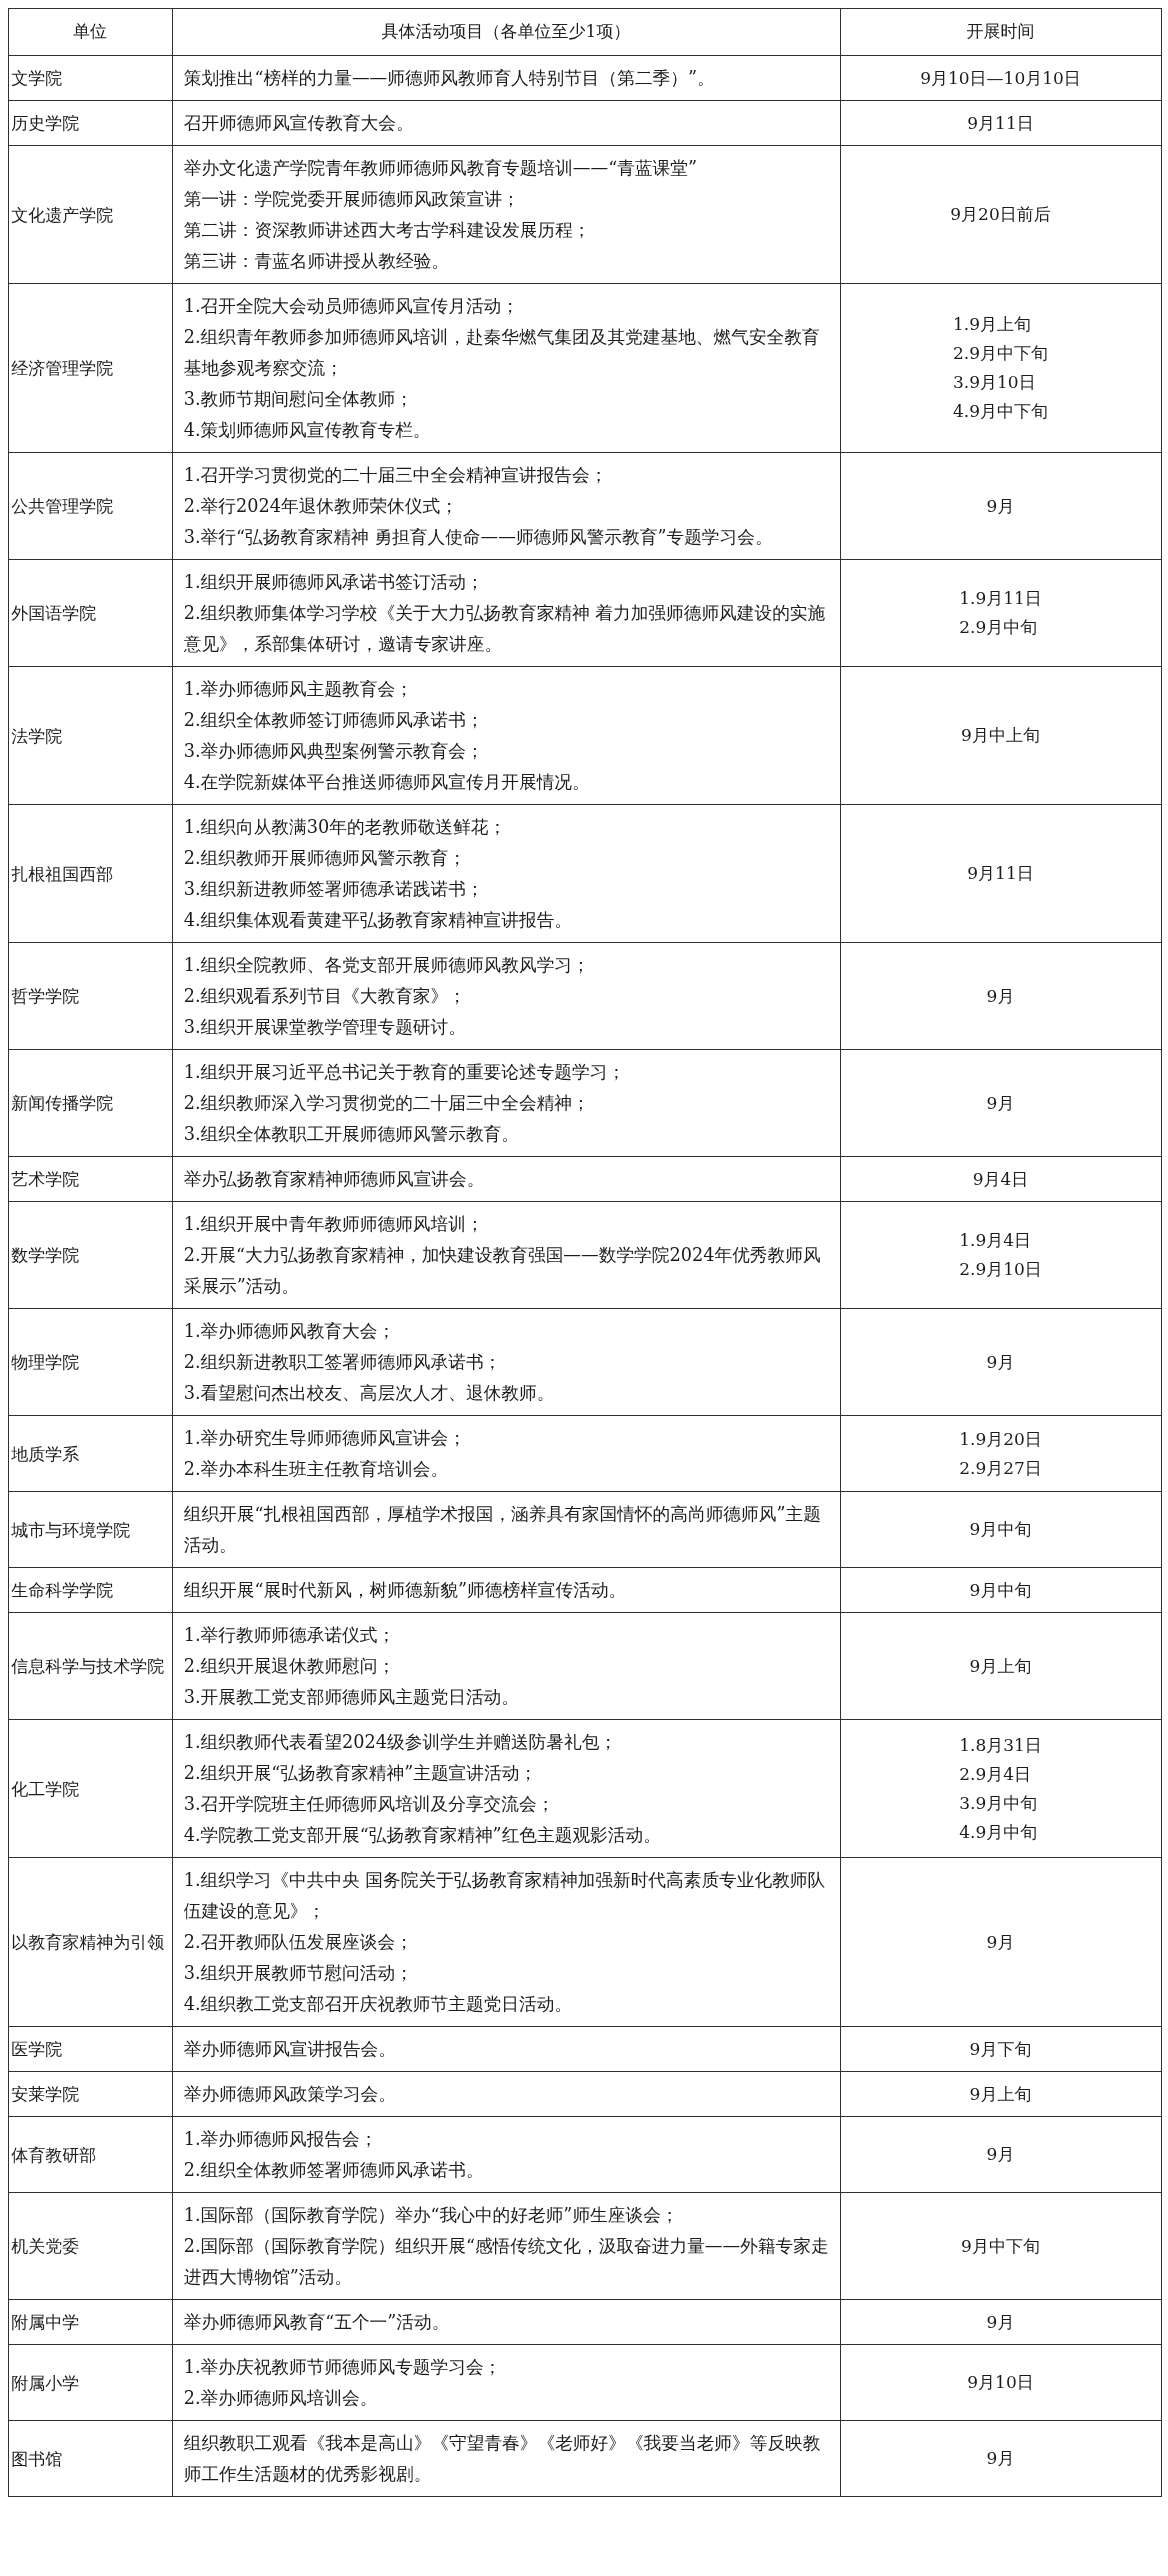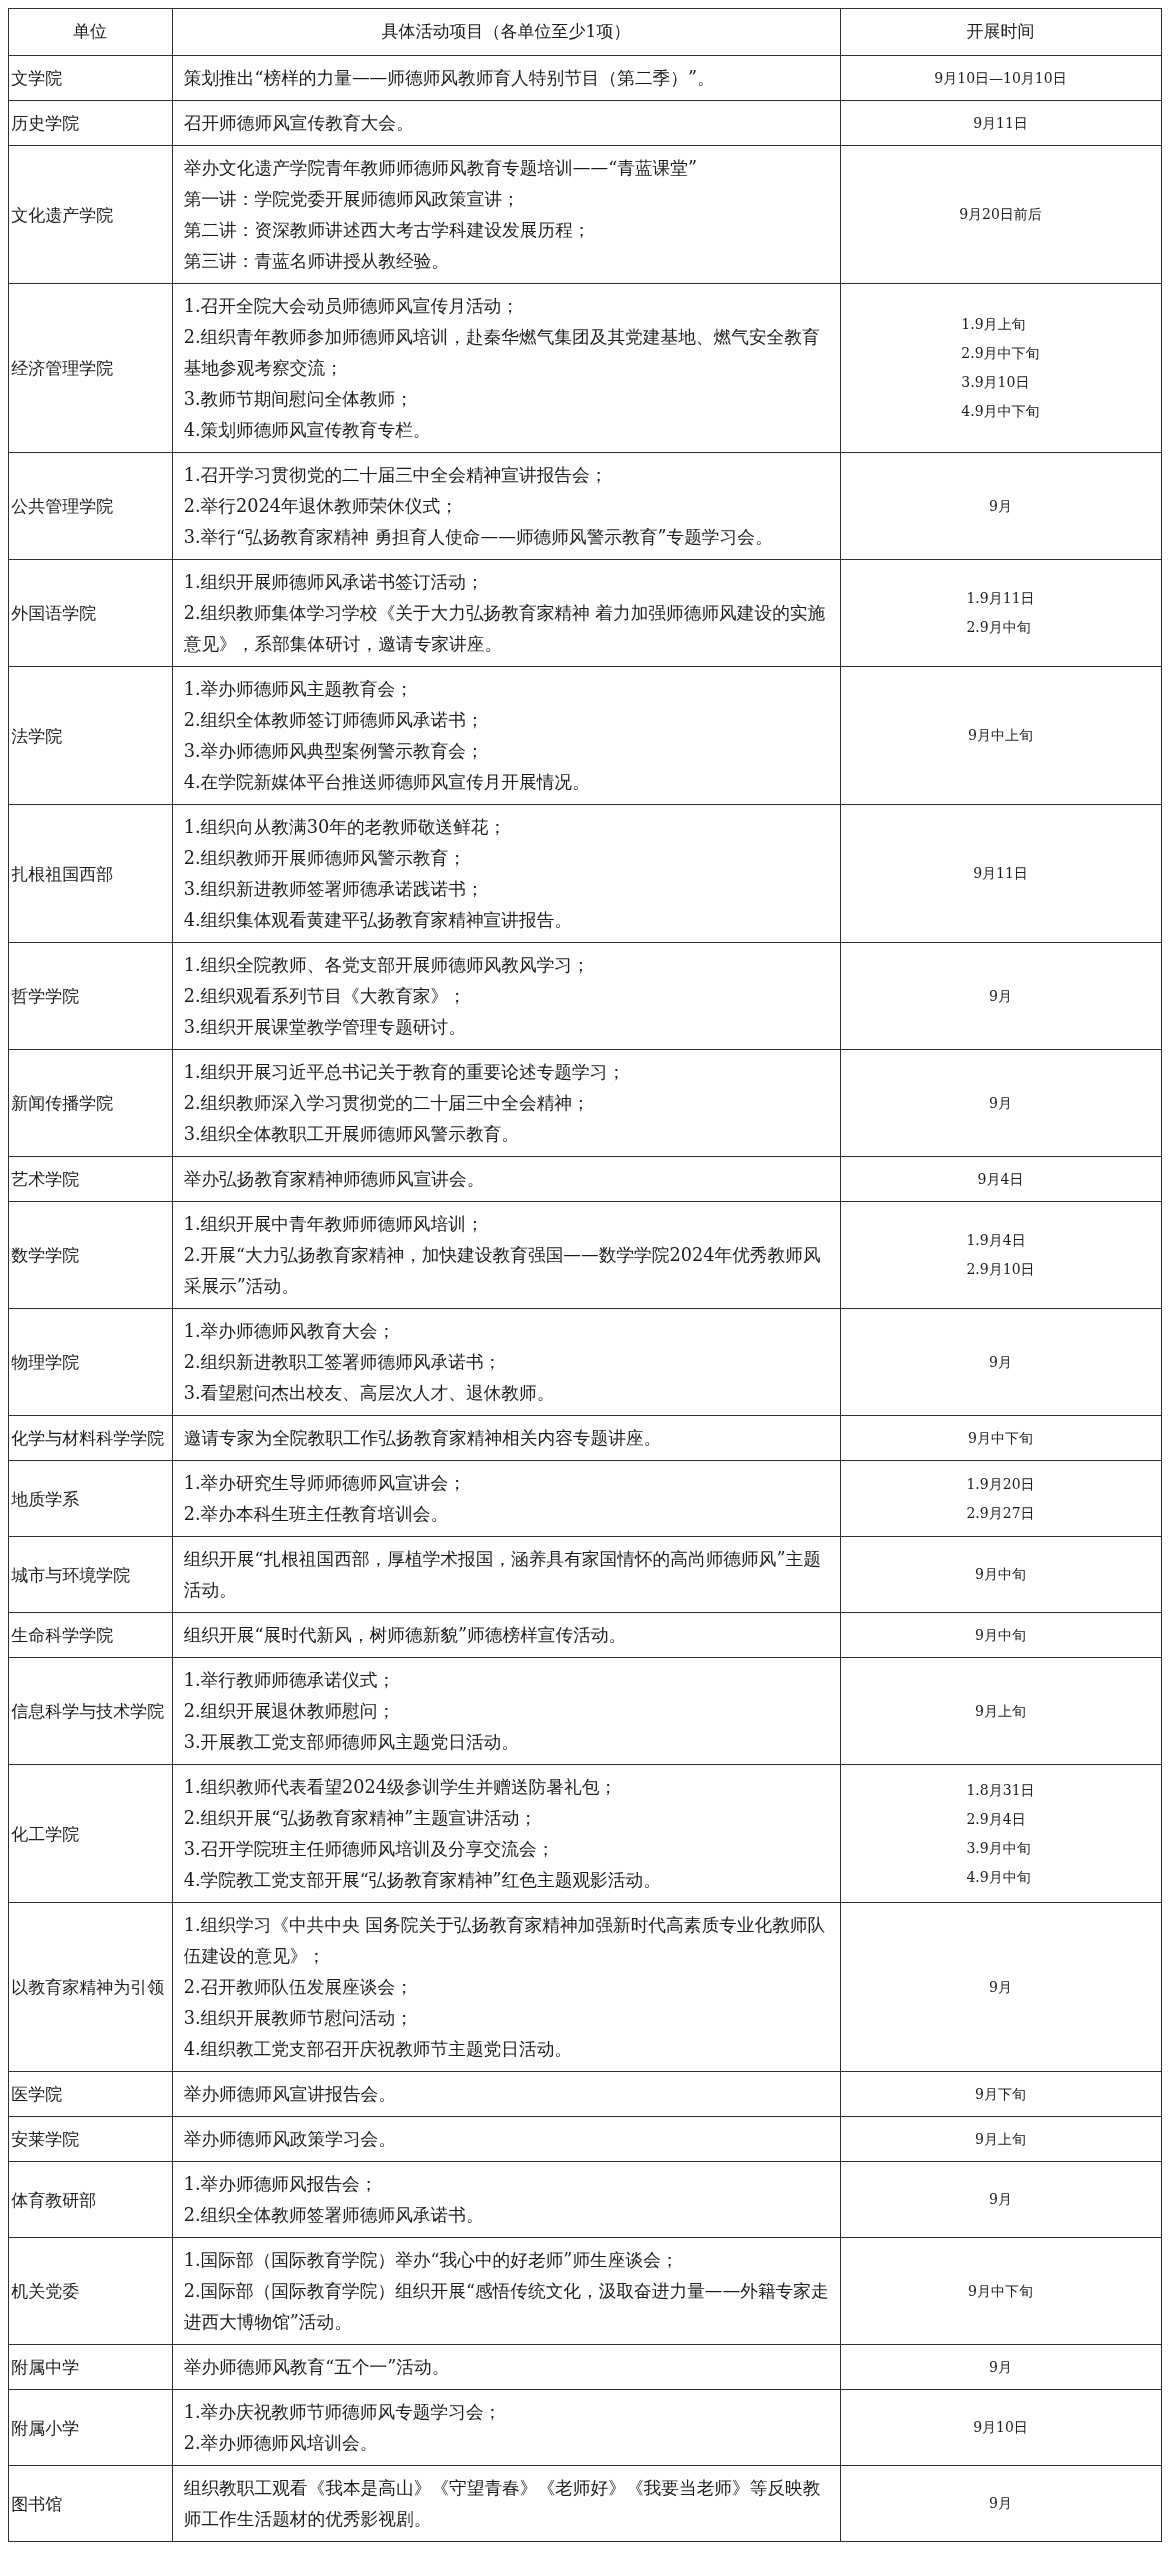--- a/index.html
+++ b/index.html
@@ -45,21 +45,21 @@
     text-align: left;
     font-size: 17.7px;
     padding: 6.5px 9.3px 6.5px 11.2px;
     margin-left: 12px;
   }
   td.acts .act-line {
     line-height: 31px;
   }
   td.time {
     text-align: center;
-    font-size: 14px;
+    font-size: 17px;
     padding: 6.5px 3.7px;
     text-decoration: underline;
   }
   td.time .time-wrap {
     display: inline-block;
     text-align: left;
   }
   td.time .time-line {
     line-height: 29px;
     text-align: left;
@@ -193,27 +193,20 @@
         <tr>
           <td class="unit">物理学院</td>
           <td class="acts">
             <div class="act-line">1.举办师德师风教育大会；</div>
             <div class="act-line">2.组织新进教职工签署师德师风承诺书；</div>
             <div class="act-line">3.看望慰问杰出校友、高层次人才、退休教师。</div>
           </td>
           <td class="time"><div class="time-wrap"><div class="time-line single">9月</div></div></td>
         </tr>
         <tr>
-          <td class="unit">化学与材料科学学院</td>
-          <td class="acts">
-            <div class="act-line">邀请专家为全院教职工作弘扬教育家精神相关内容专题讲座。</div>
-          </td>
-          <td class="time"><div class="time-wrap"><div class="time-line single">9月中下旬</div></div></td>
-        </tr>
-        <tr>
           <td class="unit">地质学系</td>
           <td class="acts">
             <div class="act-line">1.举办研究生导师师德师风宣讲会；</div>
             <div class="act-line">2.举办本科生班主任教育培训会。</div>
           </td>
           <td class="time"><div class="time-wrap"><div class="time-line">1.9月20日</div><div class="time-line">2.9月27日</div></div></td>
         </tr>
         <tr>
           <td class="unit">城市与环境学院</td>
           <td class="acts">

